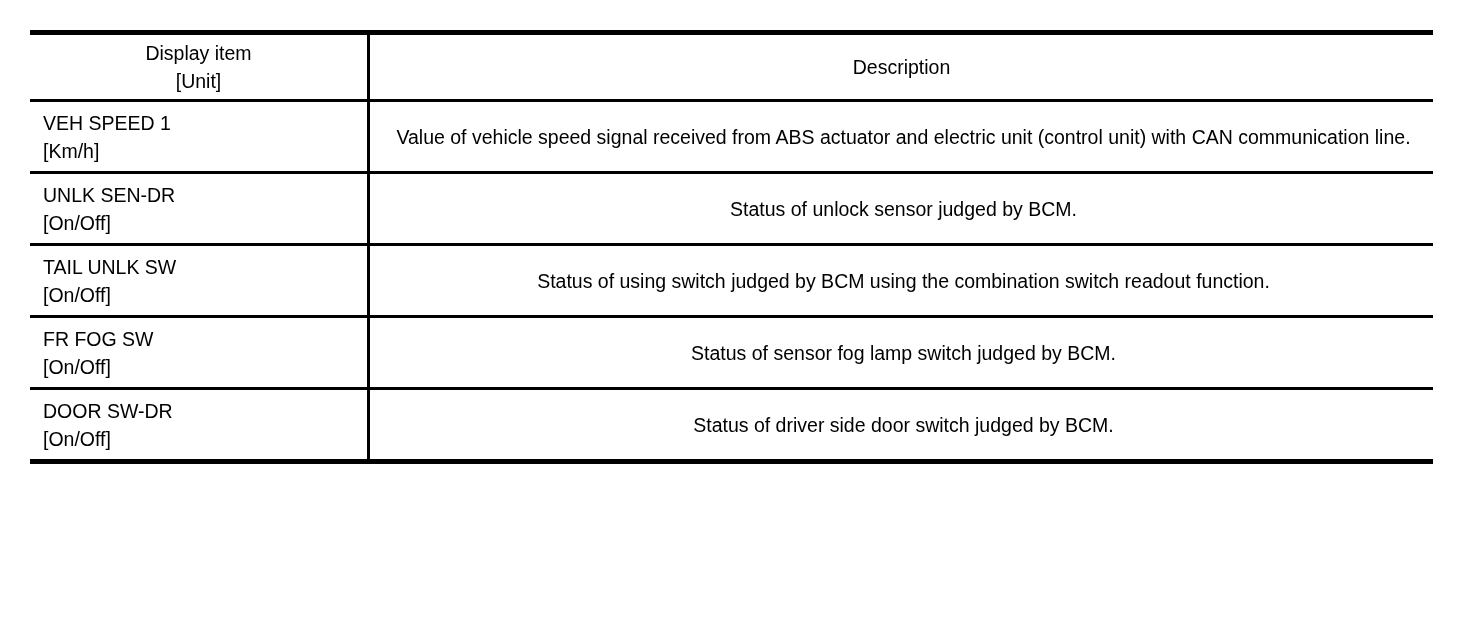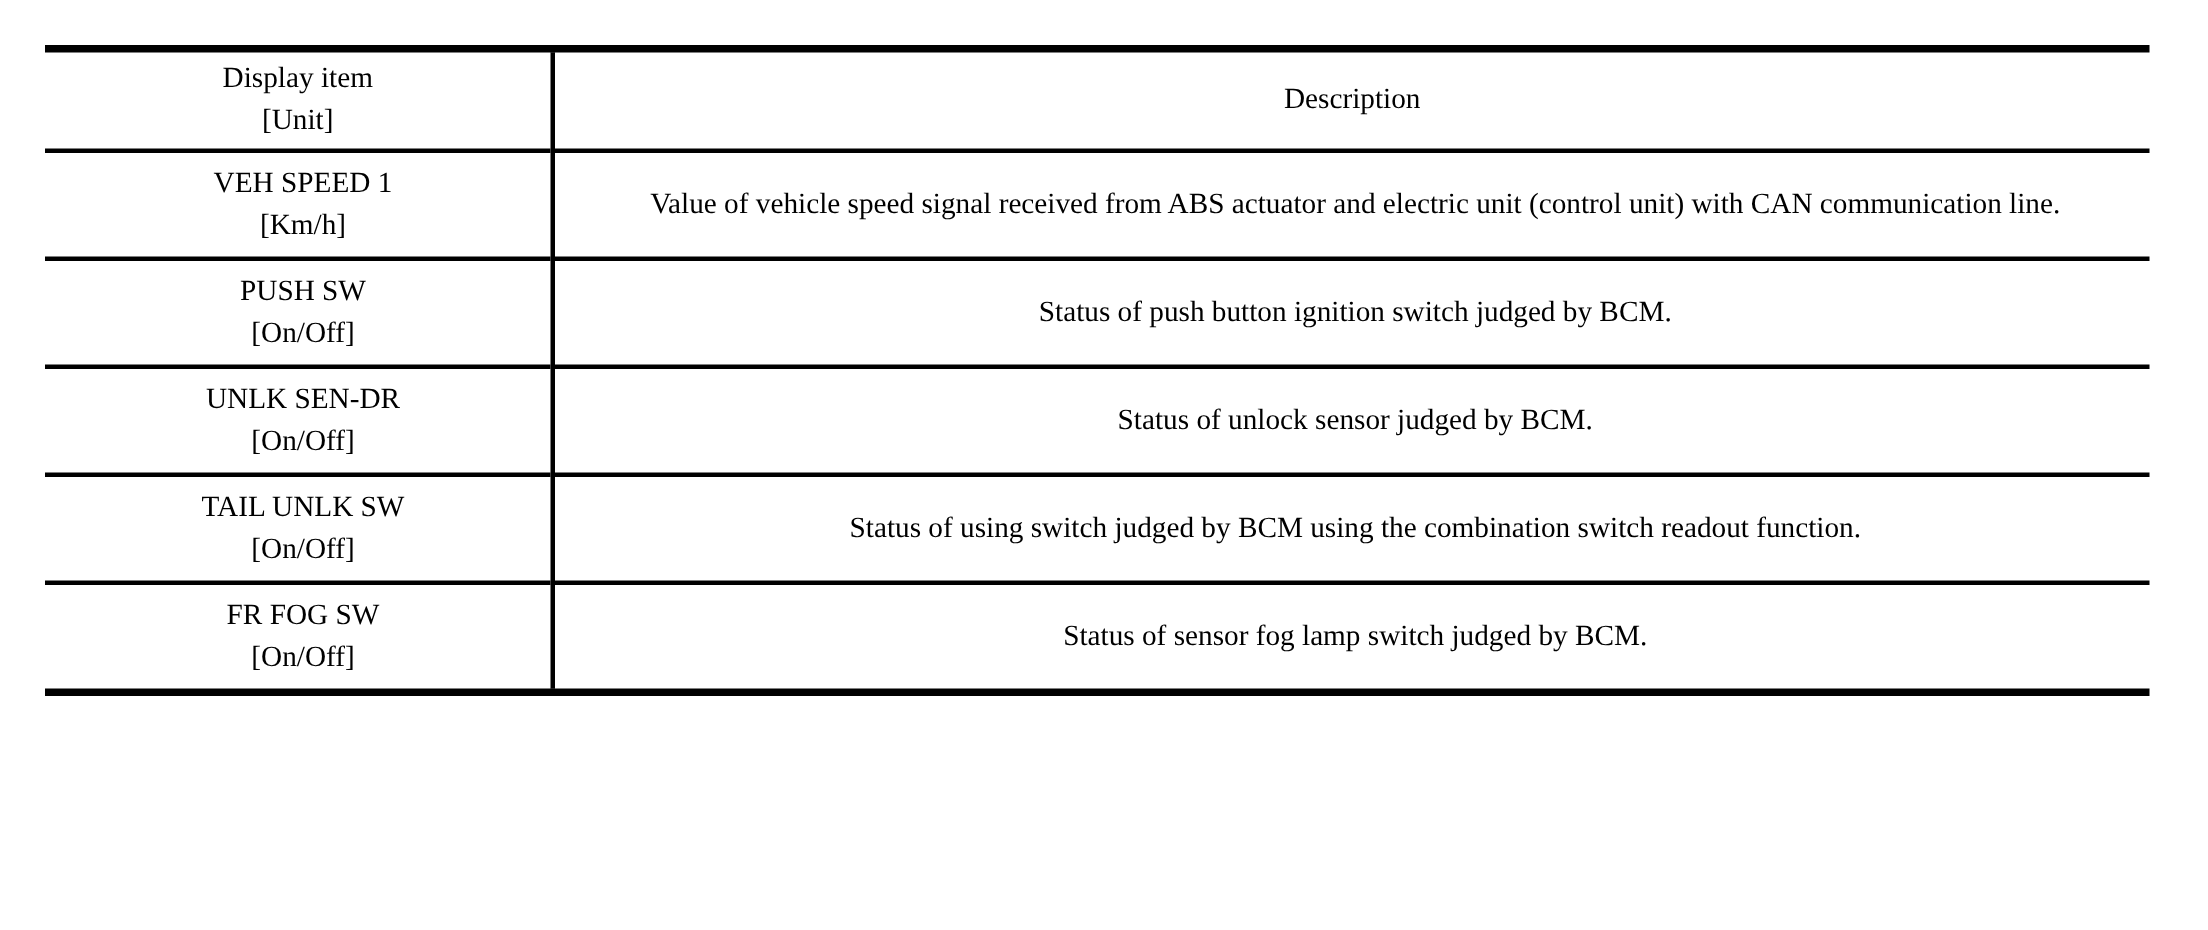--- a/index.html
+++ b/index.html
@@ -18,21 +18,21 @@
     position: absolute;
     left: 30px;
     top: 30px;
     width: 1403px;
     border-collapse: collapse;
     table-layout: fixed;
     border-top: 5px solid #000000;
     border-bottom: 5px solid #000000;
     border-left: none;
     border-right: none;
-    font-family: Liberation Serif, serif;
+    font-family: Liberation Sans, sans-serif;
     font-size: 19.5px;
     color: #000000;
     font-weight: 400;
   }
   table.spec-table tr {
     border-bottom: 3px solid #000000;
   }
   table.spec-table th,
   table.spec-table td {
     vertical-align: middle;
@@ -43,21 +43,21 @@
     width: 337px;
     border-right: 3px solid #000000;
   }
   th.col-item, th.col-desc {
     height: 64px;
     text-align: center;
     padding: 0;
   }
   td.col-item {
     height: 69px;
-    text-align: center;
+    text-align: left;
     padding: 0 6px 0 13px;
   }
   td.col-desc {
     text-align: center;
     padding: 0 10px 0 14px;
   }
 </style>
 </head>
 <body>
 
@@ -73,27 +73,20 @@
     </tr>
 
     <tr>
       <td class="col-item">
         <div>VEH SPEED 1</div>
         <div>[Km/h]</div>
       </td>
       <td class="col-desc">Value of vehicle speed signal received from ABS actuator and electric unit (control unit) with CAN communication line.</td>
     </tr>
 
-    <tr>
-      <td class="col-item">
-        <div>PUSH SW</div>
-        <div>[On/Off]</div>
-      </td>
-      <td class="col-desc">Status of push button ignition switch judged by BCM.</td>
-    </tr>
 
     <tr>
       <td class="col-item">
         <div>UNLK SEN-DR</div>
         <div>[On/Off]</div>
       </td>
       <td class="col-desc">Status of unlock sensor judged by BCM.</td>
     </tr>
 
 
@@ -106,15 +99,22 @@
     </tr>
 
     <tr>
       <td class="col-item">
         <div>FR FOG SW</div>
         <div>[On/Off]</div>
       </td>
       <td class="col-desc">Status of sensor fog lamp switch judged by BCM.</td>
     </tr>
 
+    <tr>
+      <td class="col-item">
+        <div>DOOR SW-DR</div>
+        <div>[On/Off]</div>
+      </td>
+      <td class="col-desc">Status of driver side door switch judged by BCM.</td>
+    </tr>
   </tbody>
     </table>
 </div>
 
 </body></html>

